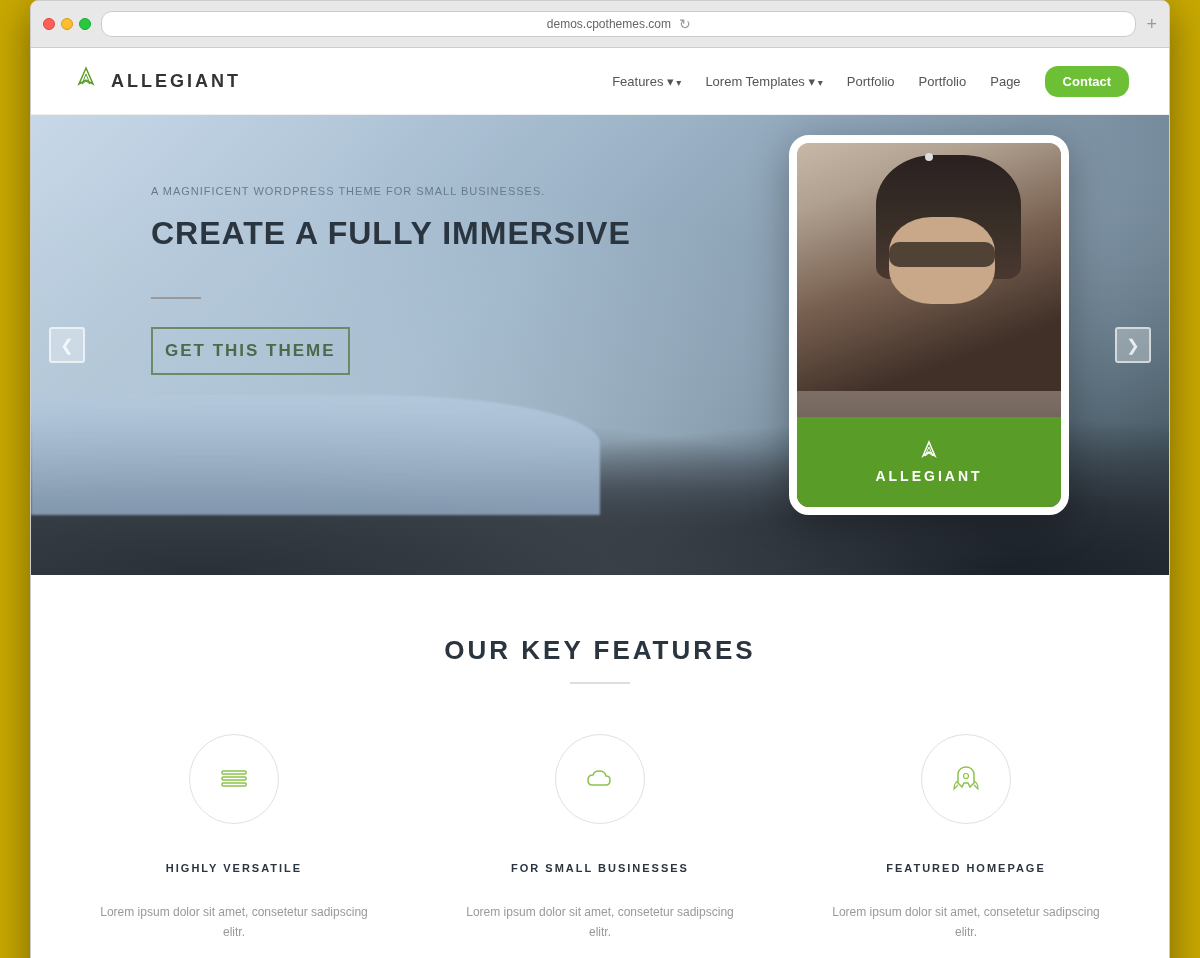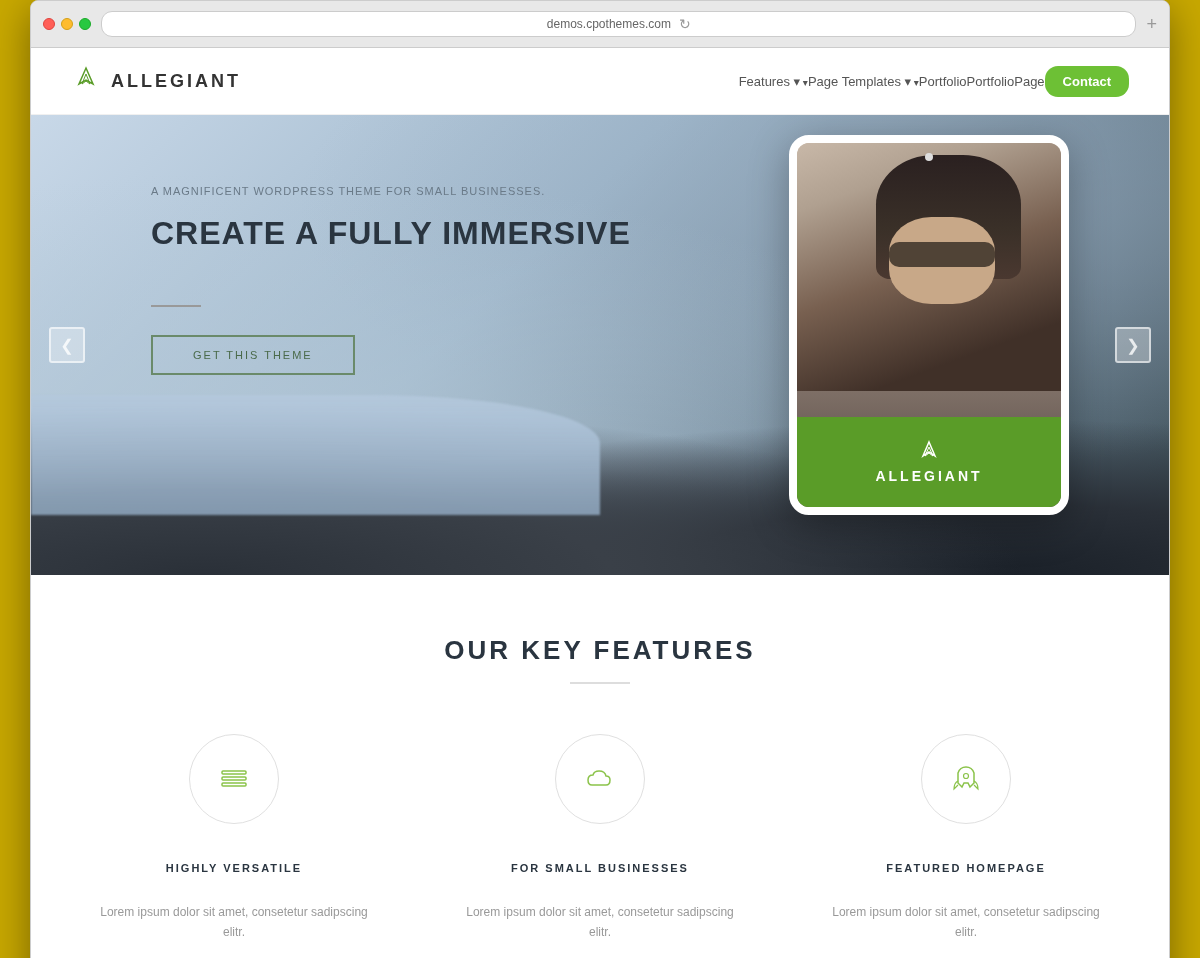--- a/index.html
+++ b/index.html
@@ -104,20 +104,21 @@
     .logo-text {
       font-size: 18px;
       font-weight: 700;
       color: #333;
       letter-spacing: 3px;
     }
 
     .nav-menu {
       display: flex;
       align-items: center;
+      gap: 24px;
       list-style: none;
     }
 
     .nav-menu li a {
       text-decoration: none;
       color: #555;
       font-size: 13px;
       font-weight: 400;
     }
 
@@ -212,37 +213,37 @@
       font-weight: 500;
     }
 
     .hero-title {
       font-size: 32px;
       font-weight: 700;
       color: #2a3540;
       line-height: 1.25;
       text-transform: uppercase;
       letter-spacing: 1px;
-      margin-bottom: 12px;
+      margin-bottom: 4px;
     }
 
     .hero-divider {
       width: 50px;
       height: 2px;
       background: #999;
       margin-bottom: 28px;
     }
 
     .hero-cta {
       display: inline-block;
       border: 2px solid #6a8a6a;
       color: #4a6a4a;
-      padding: 12px 40px;
-      font-size: 11px;
-      font-weight: 400;
+      padding: 12px 12px;
+      font-size: 17px;
+      font-weight: 700;
       letter-spacing: 2px;
       text-transform: uppercase;
       text-decoration: none;
       cursor: pointer;
       background: transparent;
     }
 
     
     .tablet-mockup {
       position: absolute;
@@ -403,21 +404,21 @@
           <polygon points="15,8 19,18 15,15 11,18" fill="none" stroke="#5a9c28" stroke-width="1"></polygon>
         </svg>
         <span class="logo-text">ALLEGIANT</span>
       </div>
 
       <ul class="nav-menu">
         <li class="has-dropdown">
           <a href="#">Features ▾</a>
         </li>
         <li class="has-dropdown">
-          <a href="#">Page Templates ▾</a>
+          <a href="#">Lorem Templates ▾</a>
         </li>
         <li>
           <a href="#">Portfolio</a>
         </li>
         <li>
           <a href="#">Portfolio</a>
         </li>
         <li>
           <a href="#">Page</a>
         </li>

